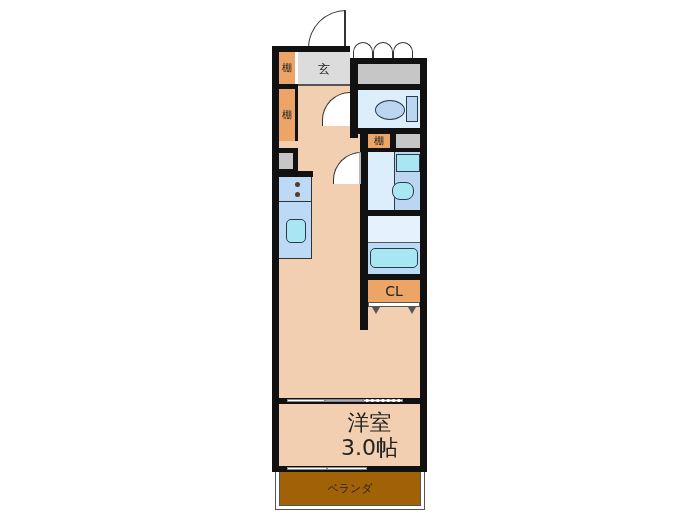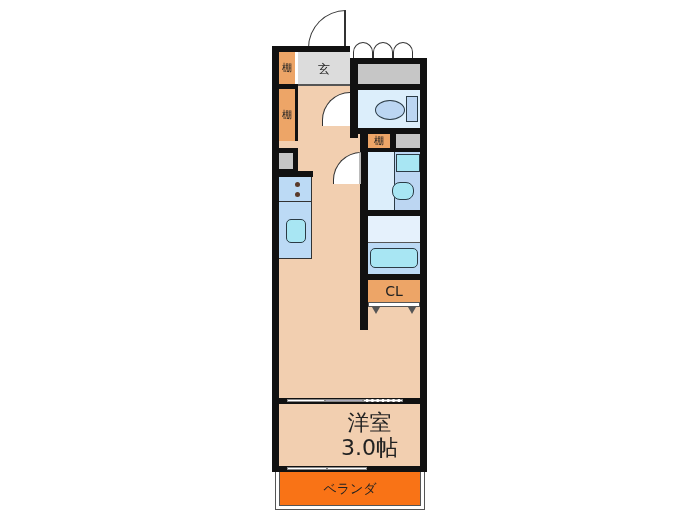--- a/index.html
+++ b/index.html
@@ -96,19 +96,19 @@
   <div class="abs label big" style="left:279px;top:404px;width:141px;height:62px;margin-left:20px;">
     <span>洋室</span>
     <span>3.0帖</span>
   </div>
 
   <div class="abs wall" style="left:272px;top:466px;width:155px;height:6px;"></div>
   <div class="abs white" style="left:287px;top:467px;width:40px;height:3px;border:1px solid #888;"></div>
   <div class="abs white" style="left:327px;top:467px;width:40px;height:3px;border:1px solid #888;"></div>
 
   <div class="abs" style="left:275px;top:472px;width:150px;height:38px;border:1.5px solid #555;border-top:none;background:#fff;"></div>
-  <div class="abs label" style="left:279px;top:472px;width:142px;height:34px;background:#f97316;border:1px solid #555;border-top:none;font-size:13px;">ベランダ</div>
+  <div class="abs label" style="left:279px;top:472px;width:142px;height:34px;background:#a16207;border:1px solid #555;border-top:none;font-size:11px;">ベランダ</div>
 
   <div class="abs" style="left:353px;top:42px;width:20px;height:16px;border-top-left-radius:20px;border-top-right-radius:20px;border:1.2px solid #333;border-bottom:none;background:#fff;"></div>
   <div class="abs" style="left:373px;top:42px;width:20px;height:16px;border-top-left-radius:20px;border-top-right-radius:20px;border:1.2px solid #333;border-bottom:none;background:#fff;"></div>
   <div class="abs" style="left:393px;top:42px;width:20px;height:16px;border-top-left-radius:20px;border-top-right-radius:20px;border:1.2px solid #333;border-bottom:none;background:#fff;"></div>
 
 </div>
 
 </body></html>

